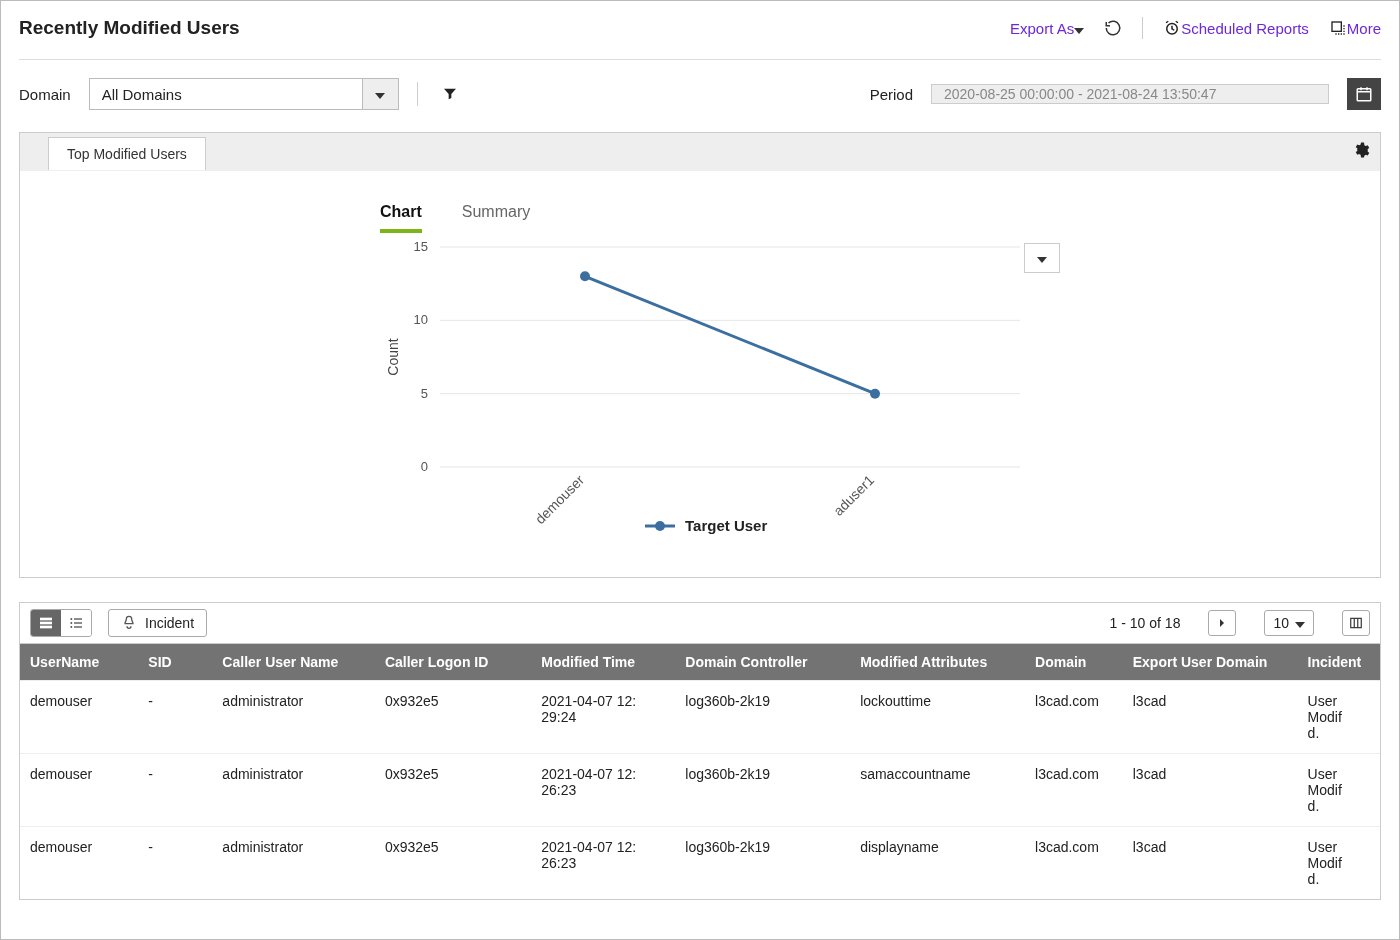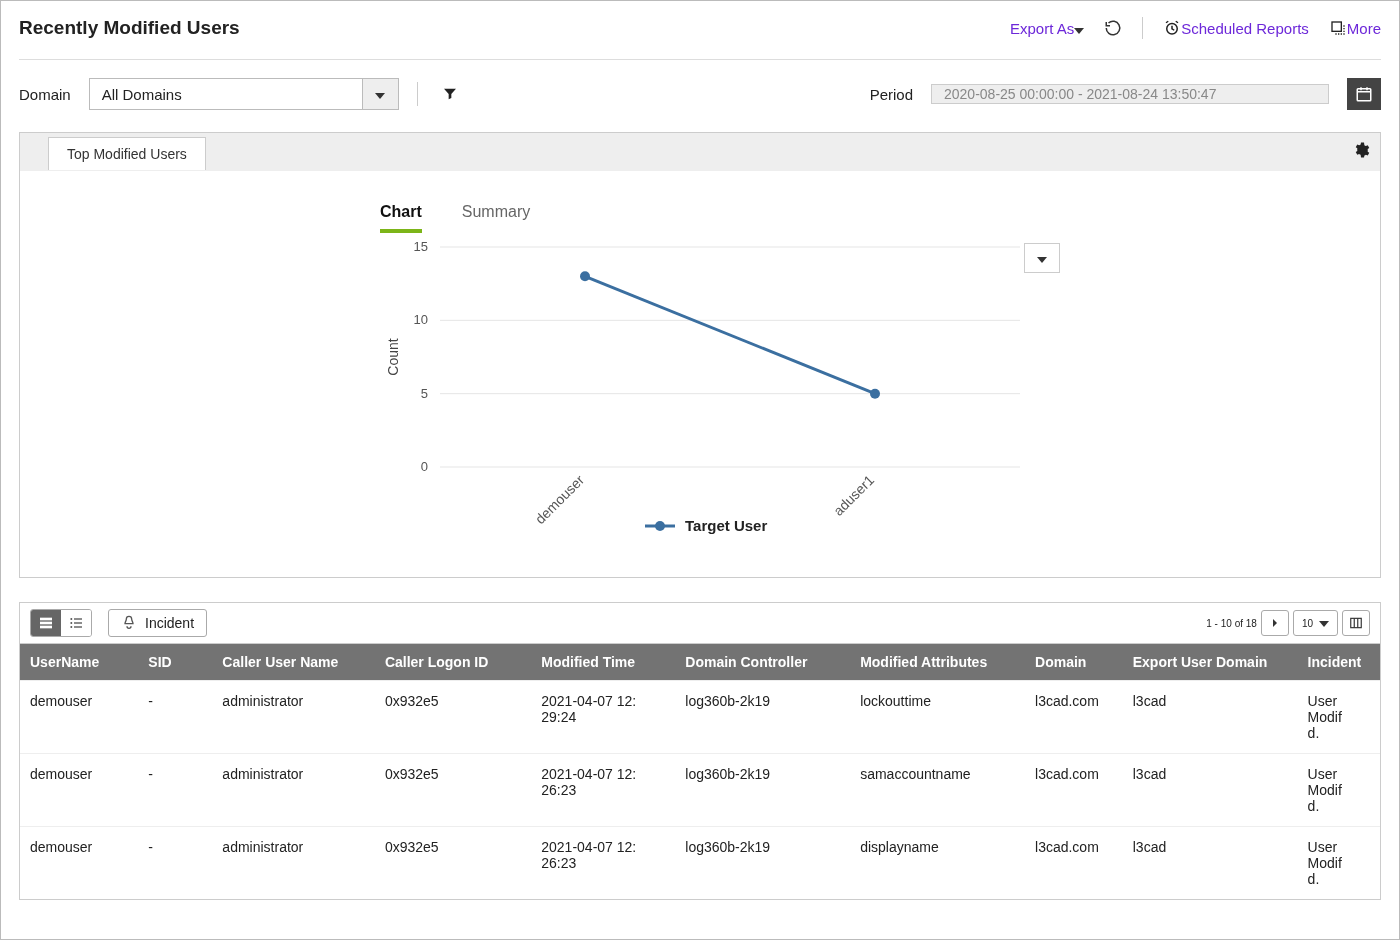--- a/index.html
+++ b/index.html
@@ -47,21 +47,21 @@
   .expand-btn { position:absolute; right:0; top:6px; width:36px; height:30px; border:1px solid #ccc; display:flex; align-items:center; justify-content:center; cursor:pointer; background:#fff; }
 
   
   .table-section { margin-top: 24px; border: 1px solid #ccc; }
   .table-toolbar { display:flex; align-items:center; padding:6px 10px; gap:6px; border-bottom:1px solid #ccc; }
   .btn-group { display:flex; border:1px solid #aaa; border-radius:3px; overflow:hidden; }
   .btn-tog { width:30px; height:26px; display:flex; align-items:center; justify-content:center; cursor:pointer; background:#fff; }
   .btn-tog.active { background:#666; color:#fff; }
   .incident-btn { border:1px solid #aaa; border-radius:3px; height:28px; padding:0 12px; display:flex; align-items:center; gap:8px; cursor:pointer; background:#fff; margin-left:10px; }
   .tb-spacer { flex:1; }
-  .pager { display:flex; align-items:center; gap:4px; font-size:10px; color:#222; }
+  .pager { display:flex; align-items:center; gap:28px; font-size:14px; color:#222; }
   .pg-btn { border:1px solid #aaa; border-radius:3px; width:28px; height:26px; display:flex; align-items:center; justify-content:center; cursor:pointer; background:#fff; }
   .size-btn { border:1px solid #aaa; border-radius:3px; height:26px; padding:0 8px; display:flex; align-items:center; gap:6px; cursor:pointer; background:#fff; }
 
   table.data { width: 100%; border-collapse: collapse; table-layout: fixed; font-size: 14px; }
   table.data thead th { background:#737373; color:#fff; text-align:left; font-weight:600; padding:10px 10px; white-space:nowrap; overflow:hidden; }
   table.data tbody td { padding:12px 10px; color:#222; vertical-align:top; border-bottom: 0; overflow:hidden; }
   table.data tbody tr { border-top: 1px solid #eee; }
   .tr-clip { overflow: hidden; }
 
   

